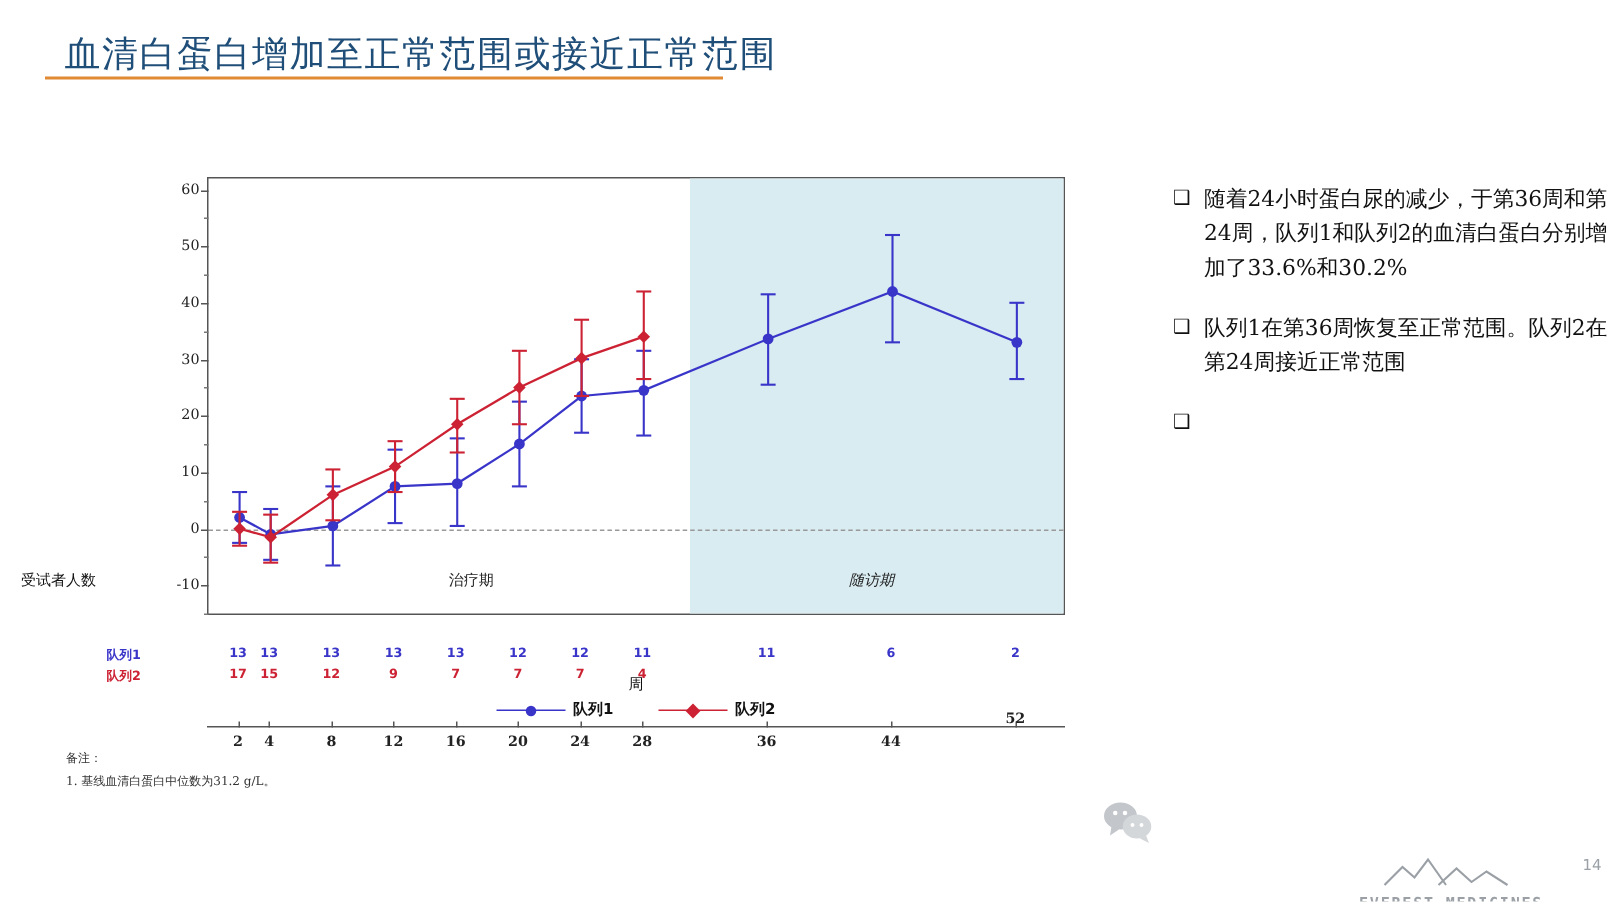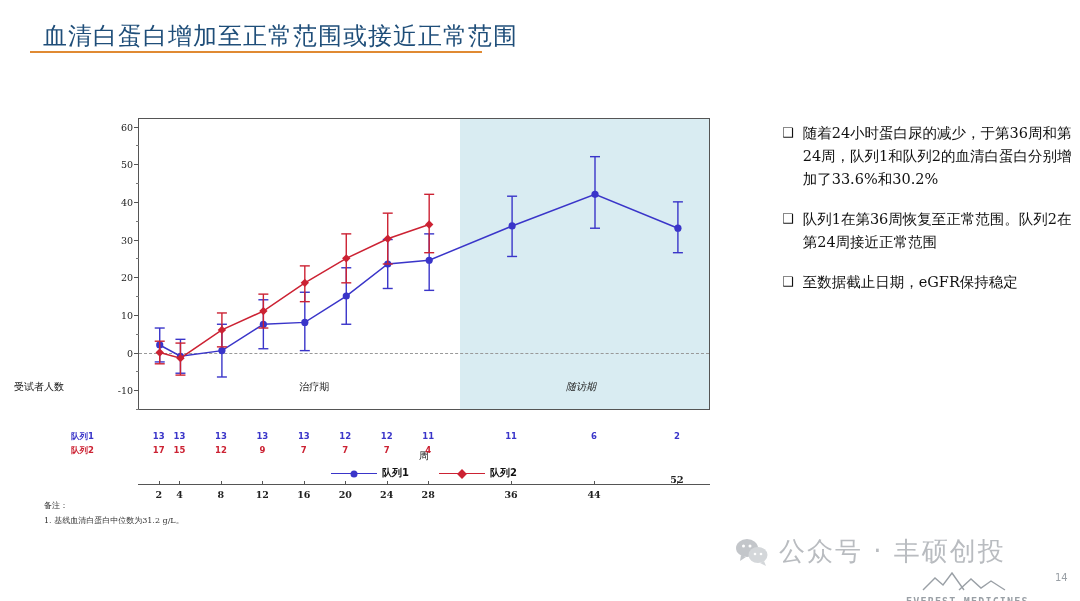--- a/index.html
+++ b/index.html
@@ -310,41 +310,39 @@
     <div class="bullet">
       <span class="bullet-mark">❑</span>
       <span class="bullet-text">随着24小时蛋白尿的减少，于第36周和第24周，队列1和队列2的血清白蛋白分别增加了33.6%和30.2%</span>
     </div>
     <div class="bullet">
       <span class="bullet-mark">❑</span>
       <span class="bullet-text">队列1在第36周恢复至正常范围。队列2在第24周接近正常范围</span>
     </div>
     <div class="bullet">
       <span class="bullet-mark">❑</span>
-      <span class="bullet-text">至数据截止日期，eGFR保持稳定</span>
     </div>
   </div>
 
 <div id="footnote">
   <div id="footnote-title">备注：</div>
   <div id="footnote-item">1.     基线血清白蛋白中位数为31.2 g/L。</div>
 </div>
 
 <div id="watermark">
   <svg width="34" height="28" viewBox="0 0 34 28">
     <ellipse cx="12" cy="10" rx="11" ry="9" fill="#c3c6ca"></ellipse>
     <polygon points="6,17 5,23 11,19" fill="#c3c6ca"></polygon>
     <ellipse cx="23" cy="17" rx="9.5" ry="8" fill="#d4d7da"></ellipse>
     <polygon points="29,23 31,28 25,25" fill="#d4d7da"></polygon>
     <circle cx="8.5" cy="8" r="1.5" fill="#fff"></circle>
     <circle cx="15" cy="8" r="1.5" fill="#fff"></circle>
     <circle cx="20" cy="16" r="1.3" fill="#fff"></circle>
     <circle cx="26" cy="16" r="1.3" fill="#fff"></circle>
   </svg>
-  <span id="wm-text">公众号 · 丰硕创投</span>
 </div>
 
 <div id="brand">
   <svg width="96" height="22" viewBox="0 0 96 22">
     <polyline points="4,20 16,8 24,15 33,3 45,20" fill="none" stroke="#9aa0a6" stroke-width="1.4"></polyline>
     <polyline points="40,20 52,9 62,18 72,11 86,20" fill="none" stroke="#9aa0a6" stroke-width="1.4"></polyline>
   </svg>
   <div id="brand-name">EVEREST MEDICINES</div>
 </div>
 <div id="page-num">14</div>

